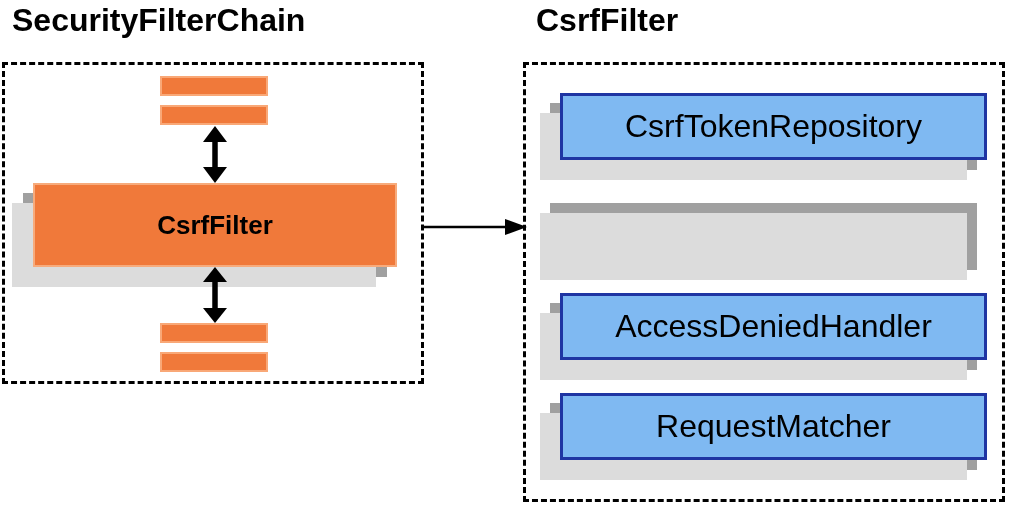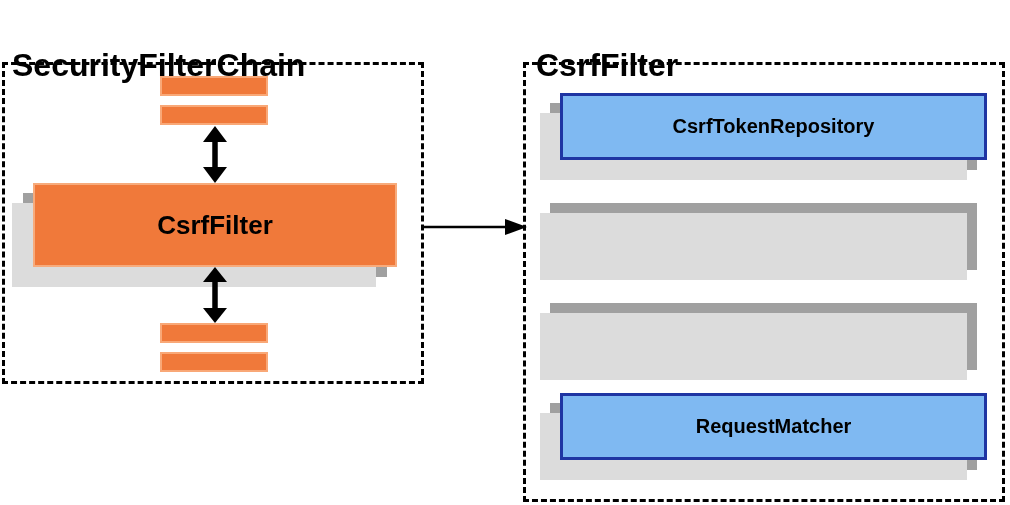--- a/index.html
+++ b/index.html
@@ -14,21 +14,20 @@
     background: #ffffff;
     overflow: hidden;
   }
   .diagram-title {
     position: absolute;
     top: 2px;
     font-size: 32px;
     font-weight: bold;
     color: #000000;
     white-space: nowrap;
-    margin-top: 45px;
   }
   .title-left  { left: 12px; }
   .title-right { left: 536px; }
 
   .dashed-panel {
     position: absolute;
     border: 3px dashed #000000;
     background: transparent;
   }
   .panel-left  { left: 2px;   top: 62px; width: 422px; height: 322px; }
@@ -85,22 +84,22 @@
     width: 427px;
     height: 67px;
     background: #7FB9F2;
     border: 3px solid #1F35A3;
     display: flex;
     align-items: center;
     justify-content: center;
     z-index: 2;
   }
   .blue-box .box-label {
-    font-size: 20px;
-    font-weight: bold;
+    font-size: 32px;
+    font-weight: normal;
     color: #000000;
   }
   .blue-1 { top: 93px; }
   .blue-2 { top: 193px; }
   .blue-3 { top: 293px; }
   .blue-4 { top: 393px; }
 
   .blue-shadow-dark-1  { left: 550px; top: 103px; width: 427px; height: 67px; }
   .blue-shadow-light-1 { left: 540px; top: 113px; width: 427px; height: 67px; }
   .blue-shadow-dark-2  { left: 550px; top: 203px; width: 427px; height: 67px; }
@@ -160,20 +159,23 @@
   <div class="shadow shadow-light blue-shadow-light-1"></div>
   <div class="blue-box blue-1">
     <span class="box-label">CsrfTokenRepository</span>
   </div>
 
   <div class="shadow shadow-dark blue-shadow-dark-2"></div>
   <div class="shadow shadow-light blue-shadow-light-2"></div>
 
   <div class="shadow shadow-dark blue-shadow-dark-3"></div>
   <div class="shadow shadow-light blue-shadow-light-3"></div>
+  <div class="blue-box blue-3">
+    <span class="box-label">AccessDeniedHandler</span>
+  </div>
 
   <div class="shadow shadow-dark blue-shadow-dark-4"></div>
   <div class="shadow shadow-light blue-shadow-light-4"></div>
   <div class="blue-box blue-4">
     <span class="box-label">RequestMatcher</span>
   </div>
 
 </div>
 
 </body></html>

